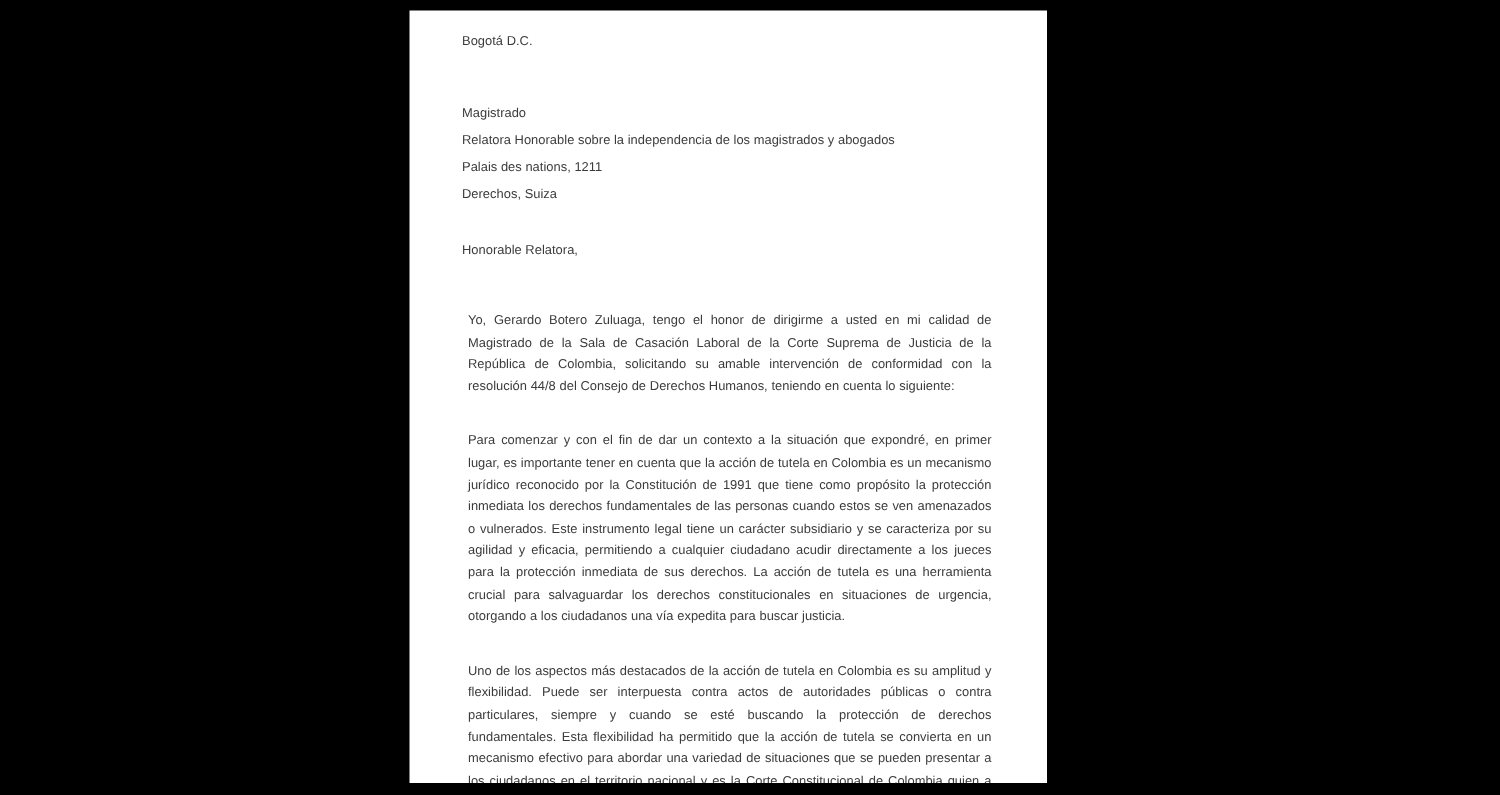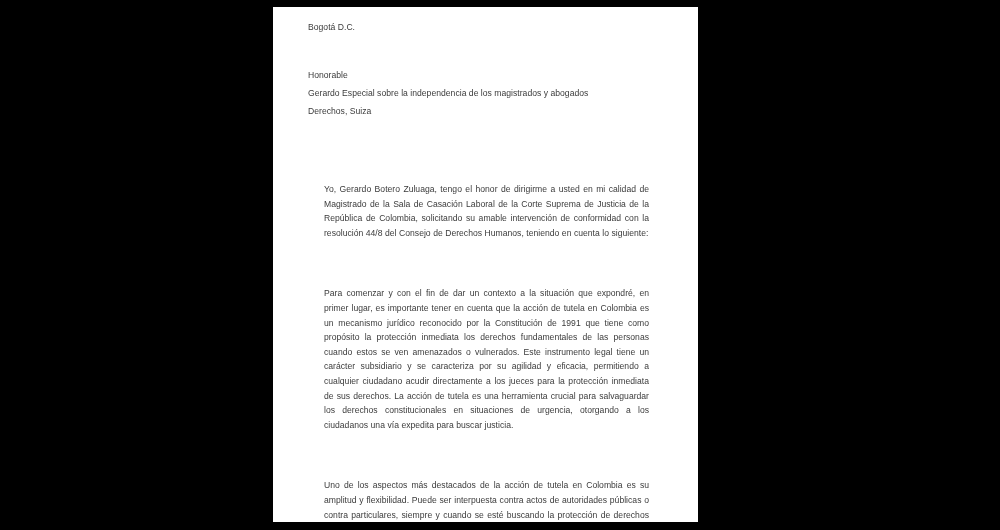--- a/index.html
+++ b/index.html
@@ -42,21 +42,21 @@
     line-height: 18px;
     letter-spacing: 0.02px;
     white-space: nowrap;
   }
   .doc-para {
     color: #3b3b3b;
     font-size: 8.6px;
     line-height: 14.6px;
     text-align: justify;
     text-justify: inter-word;
-    margin: 16px;
+    margin: 4px;
     letter-spacing: 0.01px;
     word-spacing: 0.1px;
   }
   .spacer-datehead { height: 11px; }
   .spacer-after-date { height: 30px; }
   .spacer-after-address { height: 19px; }
   .spacer-after-salutation { height: 27px; }
   .para-gap { height: 14px; }
 </style>
 </head>
@@ -65,26 +65,28 @@
 <div id="viewport">
   <div id="page">
     <div id="text-column">
 
       <div class="spacer-datehead"></div>
 
       <div class="doc-line">Bogotá D.C.</div>
 
       <div class="spacer-after-date"></div>
 
-      <div class="doc-line">Honorable</div>
-      <div class="doc-line">Gerardo Especial sobre la independencia de los magistrados y abogados</div>
+      <div class="doc-line">Magistrado</div>
+      <div class="doc-line">Relatora Honorable sobre la independencia de los magistrados y abogados</div>
+      <div class="doc-line">Palais des nations, 1211</div>
       <div class="doc-line">Derechos, Suiza</div>
 
       <div class="spacer-after-address"></div>
 
+      <div class="doc-line">Honorable Relatora,</div>
 
       <div class="spacer-after-salutation"></div>
 
       <p class="doc-para">Yo, Gerardo Botero Zuluaga, tengo el honor de dirigirme a usted en mi calidad de Magistrado de la Sala de Casación Laboral de la Corte Suprema de Justicia de la República de Colombia, solicitando su amable intervención de conformidad con la resolución 44/8 del Consejo de Derechos Humanos, teniendo en cuenta lo siguiente:</p>
 
       <div class="para-gap"></div>
 
       <p class="doc-para">Para comenzar y con el fin de dar un contexto a la situación que expondré, en primer lugar, es importante tener en cuenta que la acción de tutela en Colombia es un mecanismo jurídico reconocido por la Constitución de 1991 que tiene como propósito la protección inmediata los derechos fundamentales de las personas cuando estos se ven amenazados o vulnerados. Este instrumento legal tiene un carácter subsidiario y se caracteriza por su agilidad y eficacia, permitiendo a cualquier ciudadano acudir directamente a los jueces para la protección inmediata de sus derechos. La acción de tutela es una herramienta crucial para salvaguardar los derechos constitucionales en situaciones de urgencia, otorgando a los ciudadanos una vía expedita para buscar justicia.</p>
 
       <div class="para-gap"></div>

